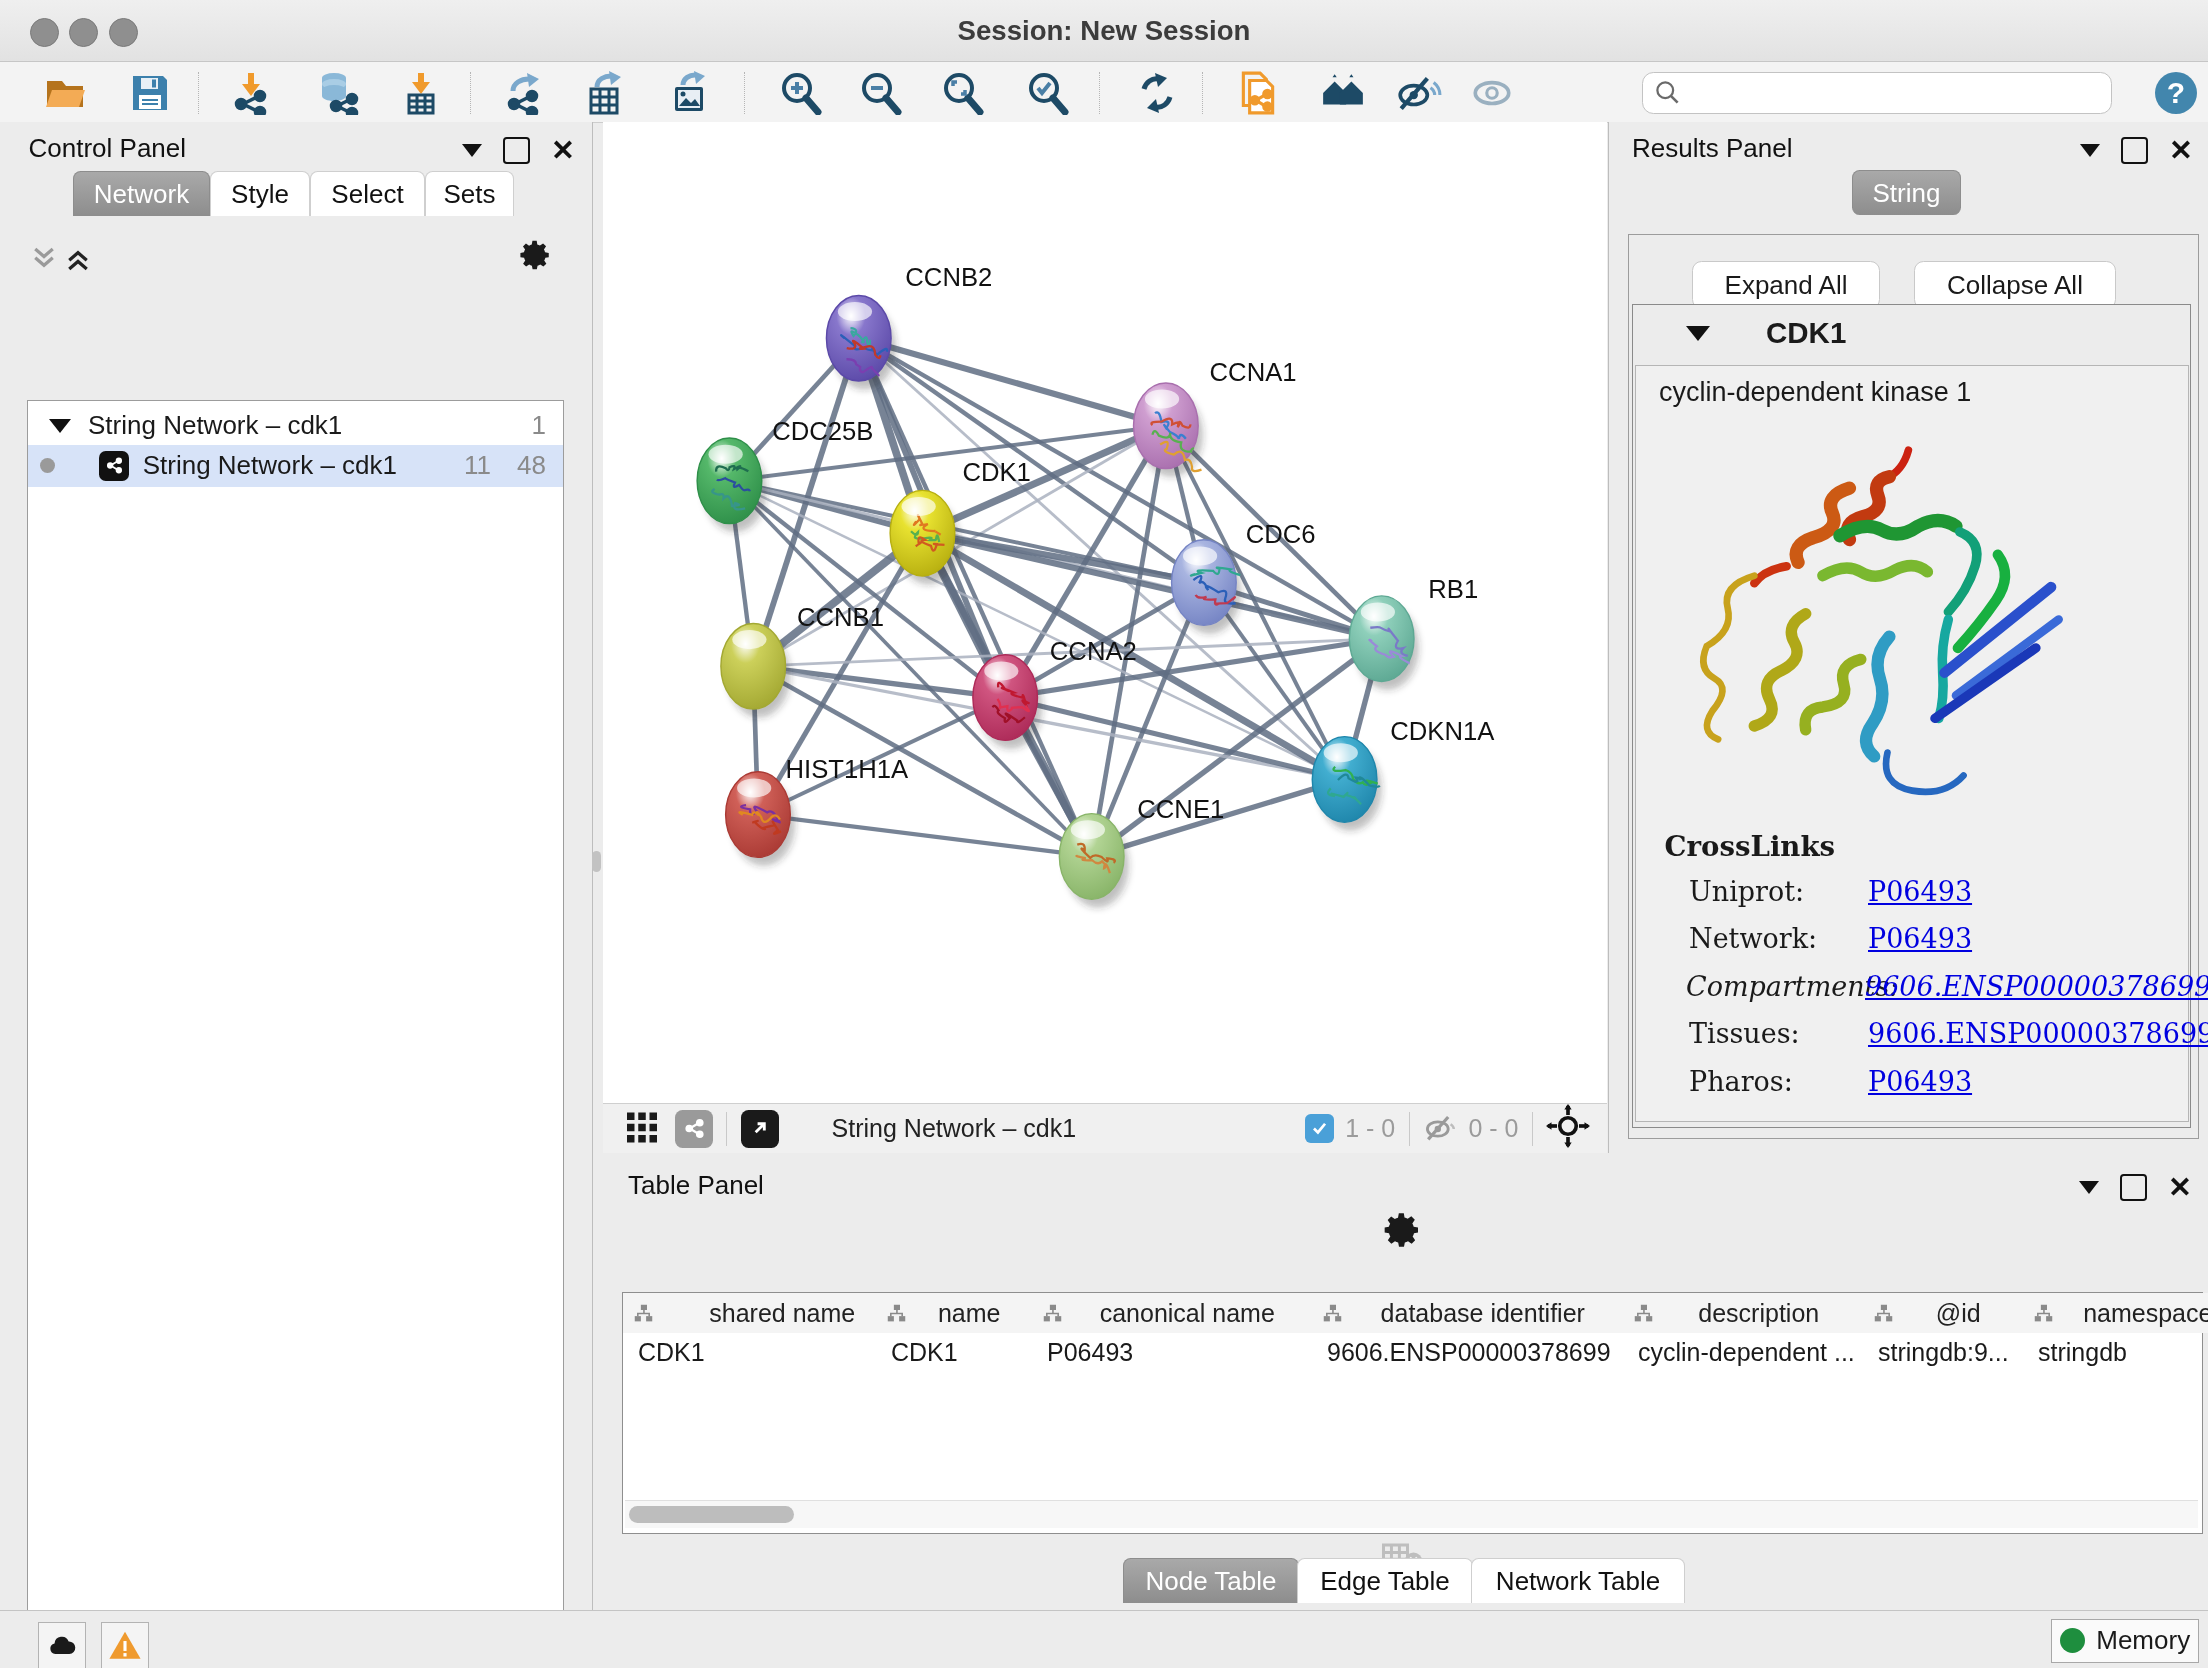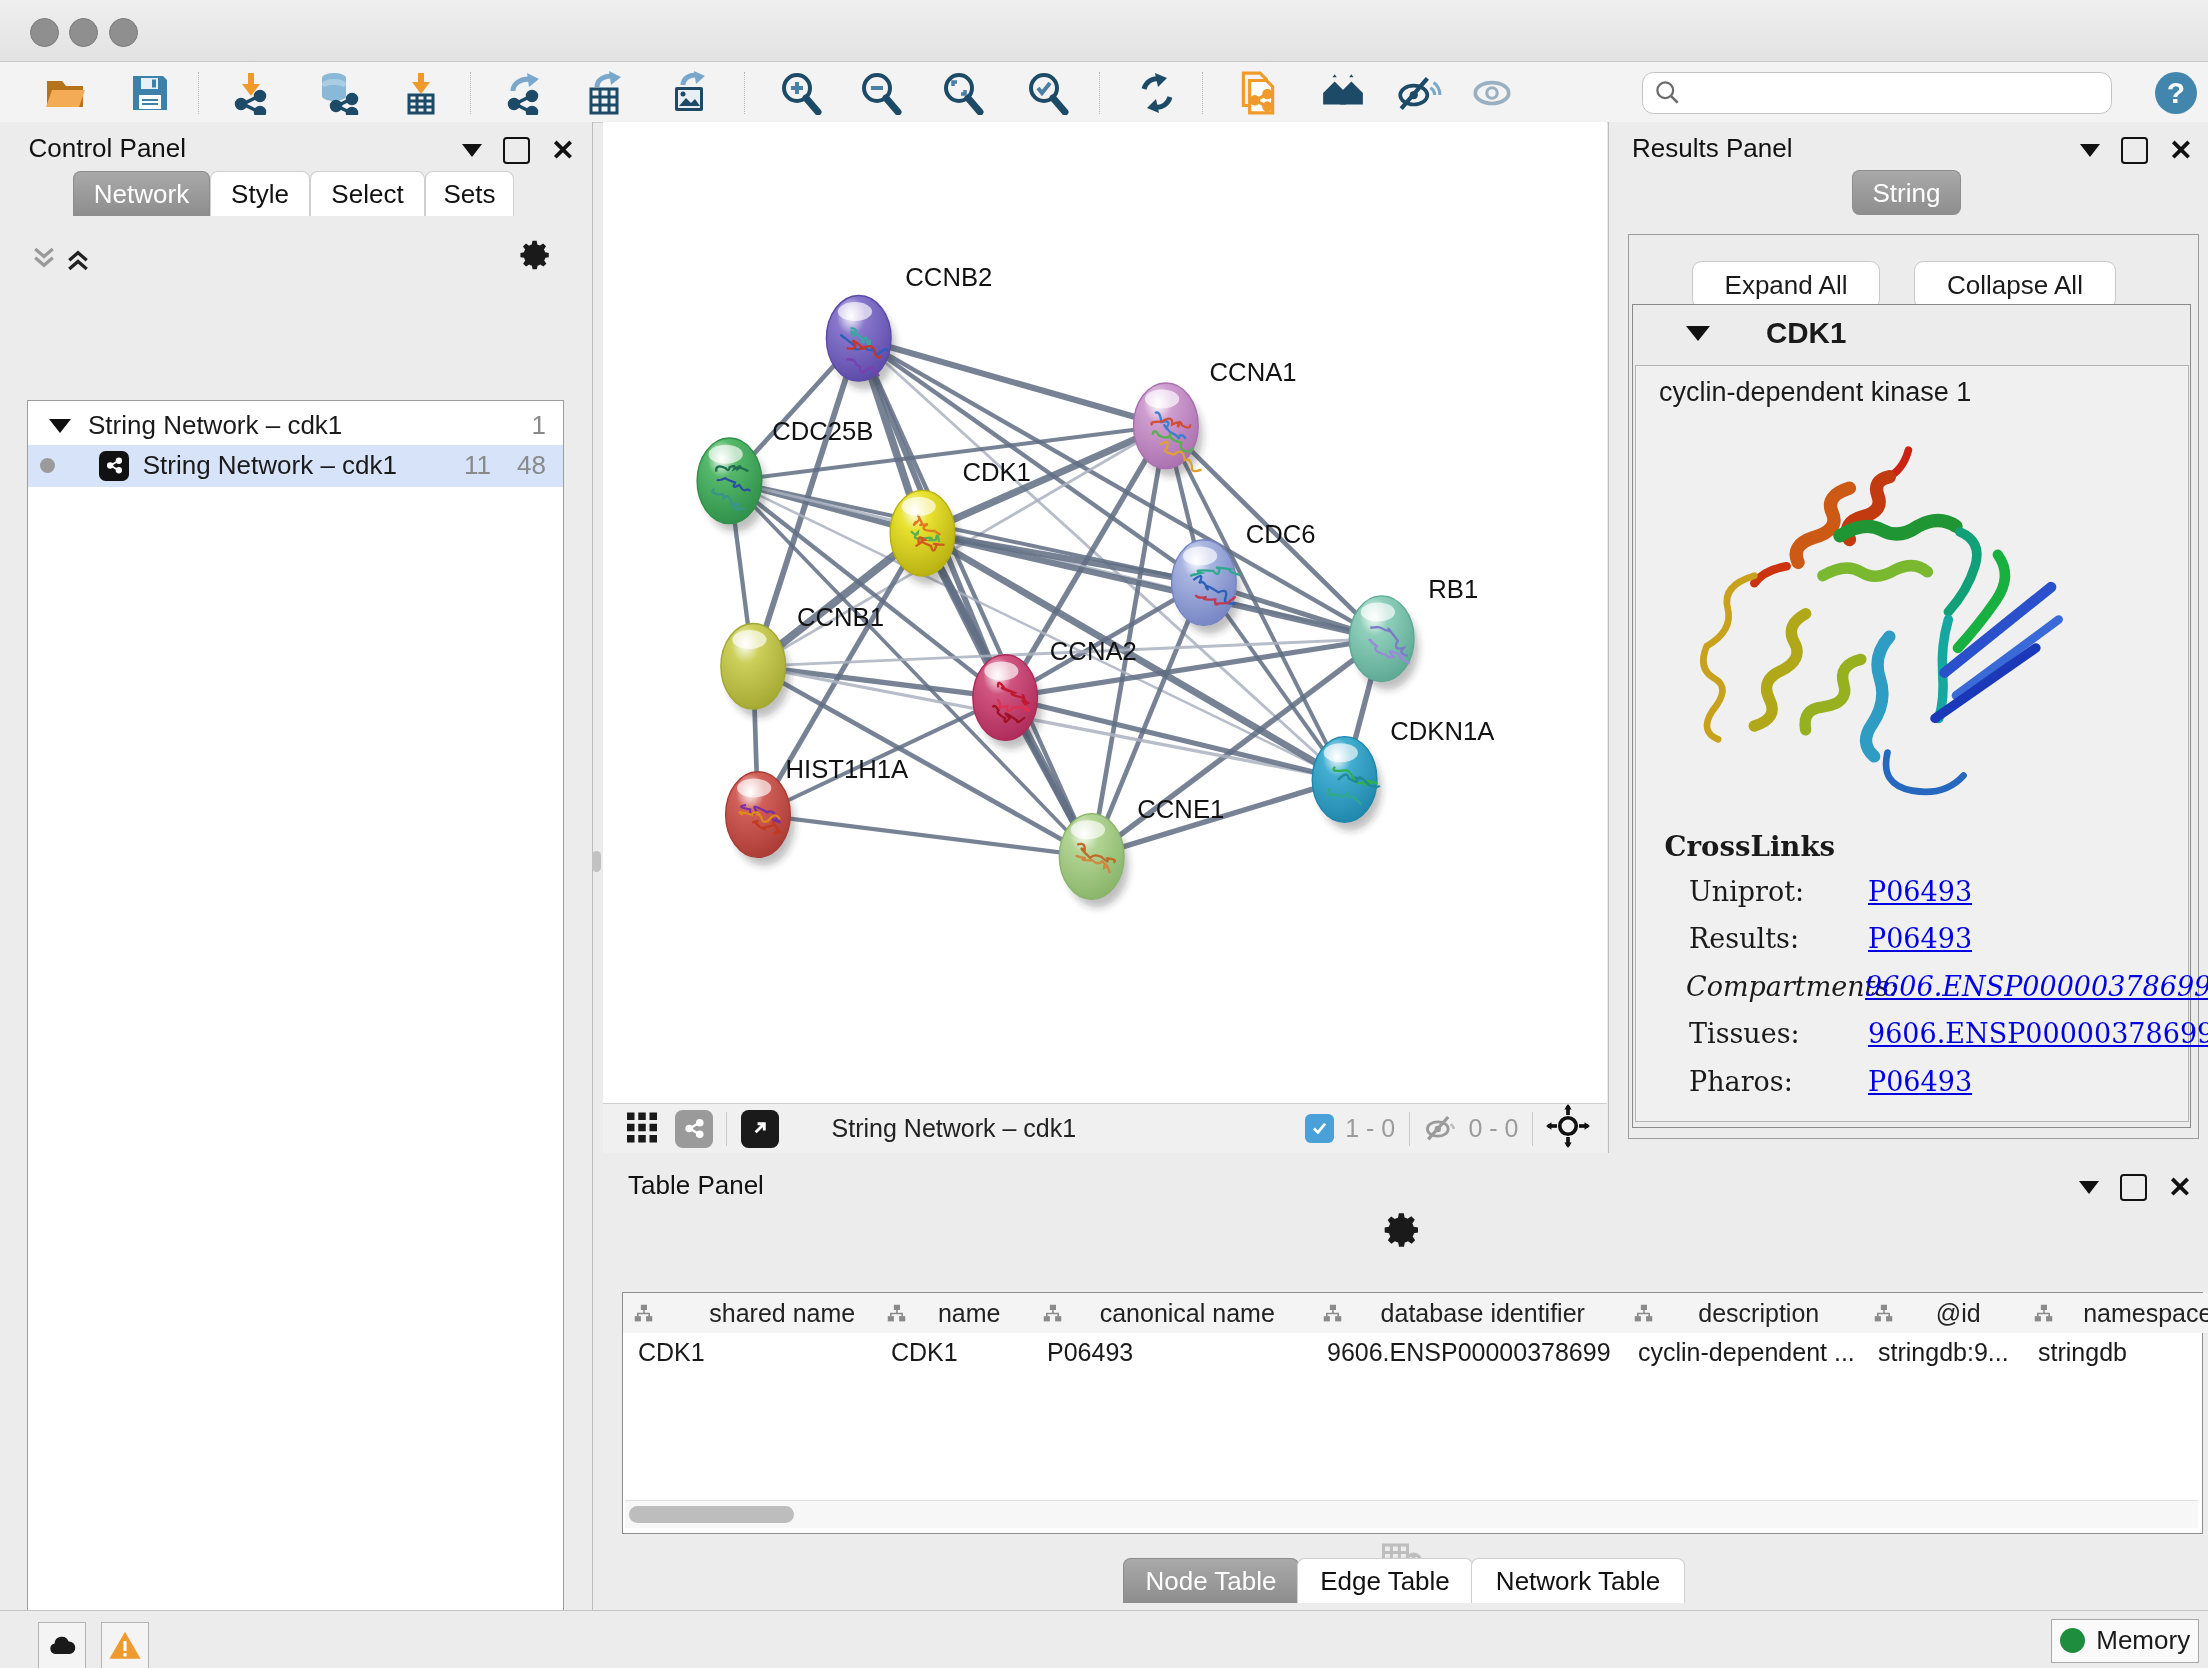--- a/index.html
+++ b/index.html
@@ -76,20 +76,21 @@
 </style>
 </head>
 <body>
 
 <div id="stage">
 
   <div id="titlebar" class="abs">
     <div class="tlight abs" style="left:29.5px"></div>
     <div class="tlight abs" style="left:69px"></div>
     <div class="tlight abs" style="left:109px"></div>
+    <div id="wtitle" class="abs">Session: New Session</div>
   </div>
 
   <div id="toolbar" class="abs">
     <div class="tbtn abs" style="left:42px">
       <svg width="44" height="44" viewBox="0 0 44 44">
           <path d="M4 10h15l4 5h17v21H4z" fill="#b5731c"></path>
           <path d="M9 19h33l-6 17H3z" fill="#f3ab55"></path>
         </svg>
     </div>
     <div class="tbtn abs" style="left:127px">
@@ -648,21 +649,21 @@
         <path d="M300 196q-8 28-6 56t-4 48" stroke="#16a8a0" stroke-width="10"></path>
         <path d="M408 162L296 252" stroke="#2a50cc" stroke-width="11"></path>
         <path d="M416 196L308 276" stroke="#3a6ad8" stroke-width="9"></path>
         <path d="M392 226L286 300" stroke="#1a38b8" stroke-width="10"></path>
         <path d="M236 336q-8 34 26 40t54-16" stroke="#2668c0" stroke-width="7"></path>
       </g>
     </svg>
     <div class="xl" style="position:absolute;left:28.5px;top:464px;font-size:27.6px;font-weight:bold">CrossLinks</div>
     <div id="xlrows">
         <div class="xlrow xl" style="left: 53px; top: 510px; width: 476px;"><span>Uniprot:</span><a href="#" style="position: absolute; left: 179px;">P06493</a></div>
-        <div class="xlrow xl" style="left: 53px; top: 557px; width: 476px;"><span>Results:</span><a href="#" style="position: absolute; left: 179px;">P06493</a></div>
+        <div class="xlrow xl" style="left: 53px; top: 557px; width: 476px;"><span>Network:</span><a href="#" style="position: absolute; left: 179px;">P06493</a></div>
         <div class="xlrow xl" style="left: 50px; top: 605px; width: 476px; font-style: italic;"><span>Compartments:</span><a href="#" style="position: absolute; left: 179px;">9606.ENSP00000378699</a></div>
         <div class="xlrow xl" style="left: 53px; top: 652px; width: 476px;"><span>Tissues:</span><a href="#" style="position: absolute; left: 179px;">9606.ENSP00000378699</a></div>
         <div class="xlrow xl" style="left: 53px; top: 700px; width: 476px;"><span>Pharos:</span><a href="#" style="position: absolute; left: 179px;">P06493</a></div>
       </div>
   </div>
 
   <div id="tpanel" class="abs">
     <div class="abs phead" style="left:25px;top:17px">Table Panel</div>
     <div class="abs pbtns" style="left:1476px;top:21px">
       <div class="tri"></div>

